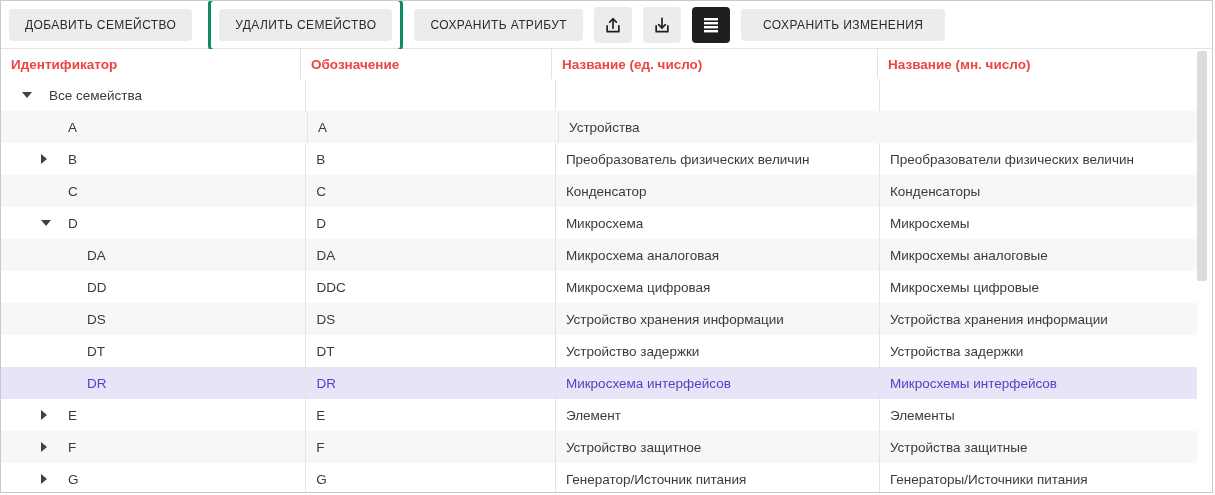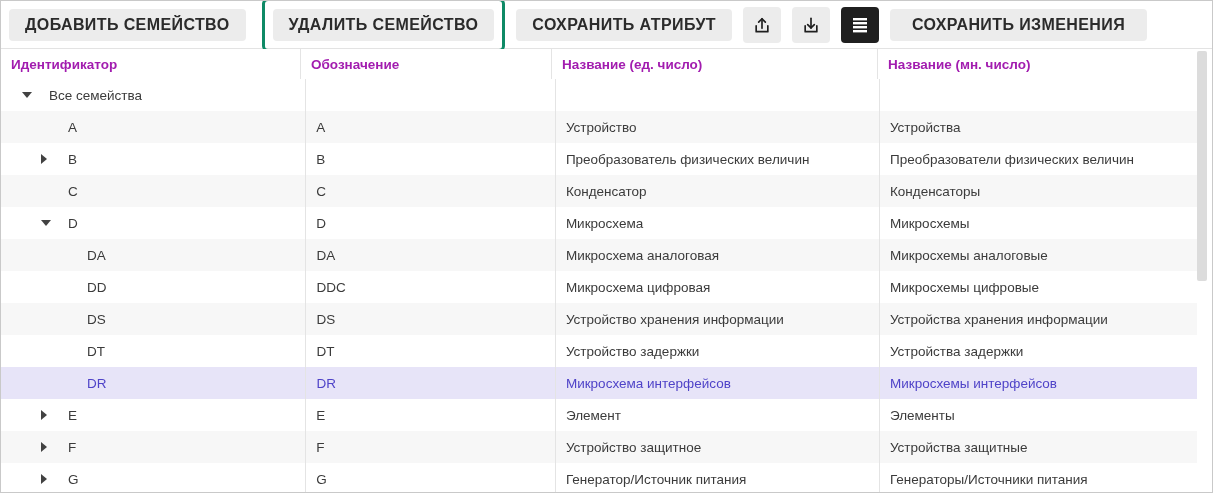--- a/index.html
+++ b/index.html
@@ -11,21 +11,21 @@
     position:relative; overflow:hidden;
   }
 
   
   .toolbar {
     height:48px; display:flex; align-items:center; padding-left:8px;
     border-bottom:1px solid #e3e3e3; background:#fff;
   }
   .btn {
     height:32px; border:none; border-radius:4px; background:#ececec;
-    color:#2b2b2b; font-family:inherit; font-size:16px; font-weight:700;
+    color:#2b2b2b; font-family:inherit; font-size:12px; font-weight:400;
     letter-spacing:.4px; padding:0 16px; cursor:pointer; white-space:nowrap;
   }
   .btn.disabled { background:#f4f4f4; color:#c7c7c7; cursor:default; }
   .btn.wide { padding:0 22px; }
   .green-wrap {
     border:3px solid var(--accent,#0e8a66); border-radius:6px; padding:8px;
     margin-left:16px; display:flex; align-items:center;
   }
   .gap { margin-left:11px; }
   .iconbtn {
@@ -42,21 +42,21 @@
   .row { height:32px; align-items:center; background:#fff;padding-left:7px; }
   .row.striped { background:#f7f7f7; }
   .row.selected { background:var(--sel-bg,#e7e4f8); }
   .row.selected .txt { color:var(--sel-fg,#4f43c8); }
 
   .cell { height:100%; display:flex; align-items:center; overflow:hidden; }
   .c1 { width:300px; border-right:1px solid #e4e4e4; }
   .c2 { width:251px; border-right:1px solid #e4e4e4; padding-left:10px; }
   .c3 { width:326px; border-right:1px solid #e4e4e4; padding-left:10px; }
   .c4 { width:320px; padding-left:10px; }
-  .hdr-cell { font-size:13.5px; font-weight:700; color:#a21caf; }
+  .hdr-cell { font-size:13.5px; font-weight:700; color:#ef4444; }
   .hdr-cell.c1 { padding-left:10px; }
   .txt { font-size:13.5px; color:#3b3b3b; white-space:nowrap; }
 
   .row .c1 { padding-left:14px; }
   .row.lvl1 .c1 { padding-left:33px; }
   .row.lvl2 .c1 { padding-left:52px; }
   .toggle {
     width:14px; height:14px; display:inline-flex; align-items:center;
     justify-content:flex-start; margin-right:13px; flex:0 0 14px; cursor:pointer;
   }
@@ -151,23 +151,20 @@
         <div class="row lvl1 striped">
     <div class="cell c1">
       <span class="toggle hidden">
               <span class="tri"></span>
             </span>
       <span class="txt">A</span>
     </div>
     <div class="cell c2">
       <span class="txt">A</span>
     </div>
-    <div class="cell c3">
-      <span class="txt">Устройство</span>
-    </div>
     <div class="cell c4">
       <span class="txt">Устройства</span>
     </div>
   </div>
         <div class="row lvl1">
     <div class="cell c1">
       <span class="toggle collapsed">
               <span class="tri"></span>
             </span>
       <span class="txt">B</span>

